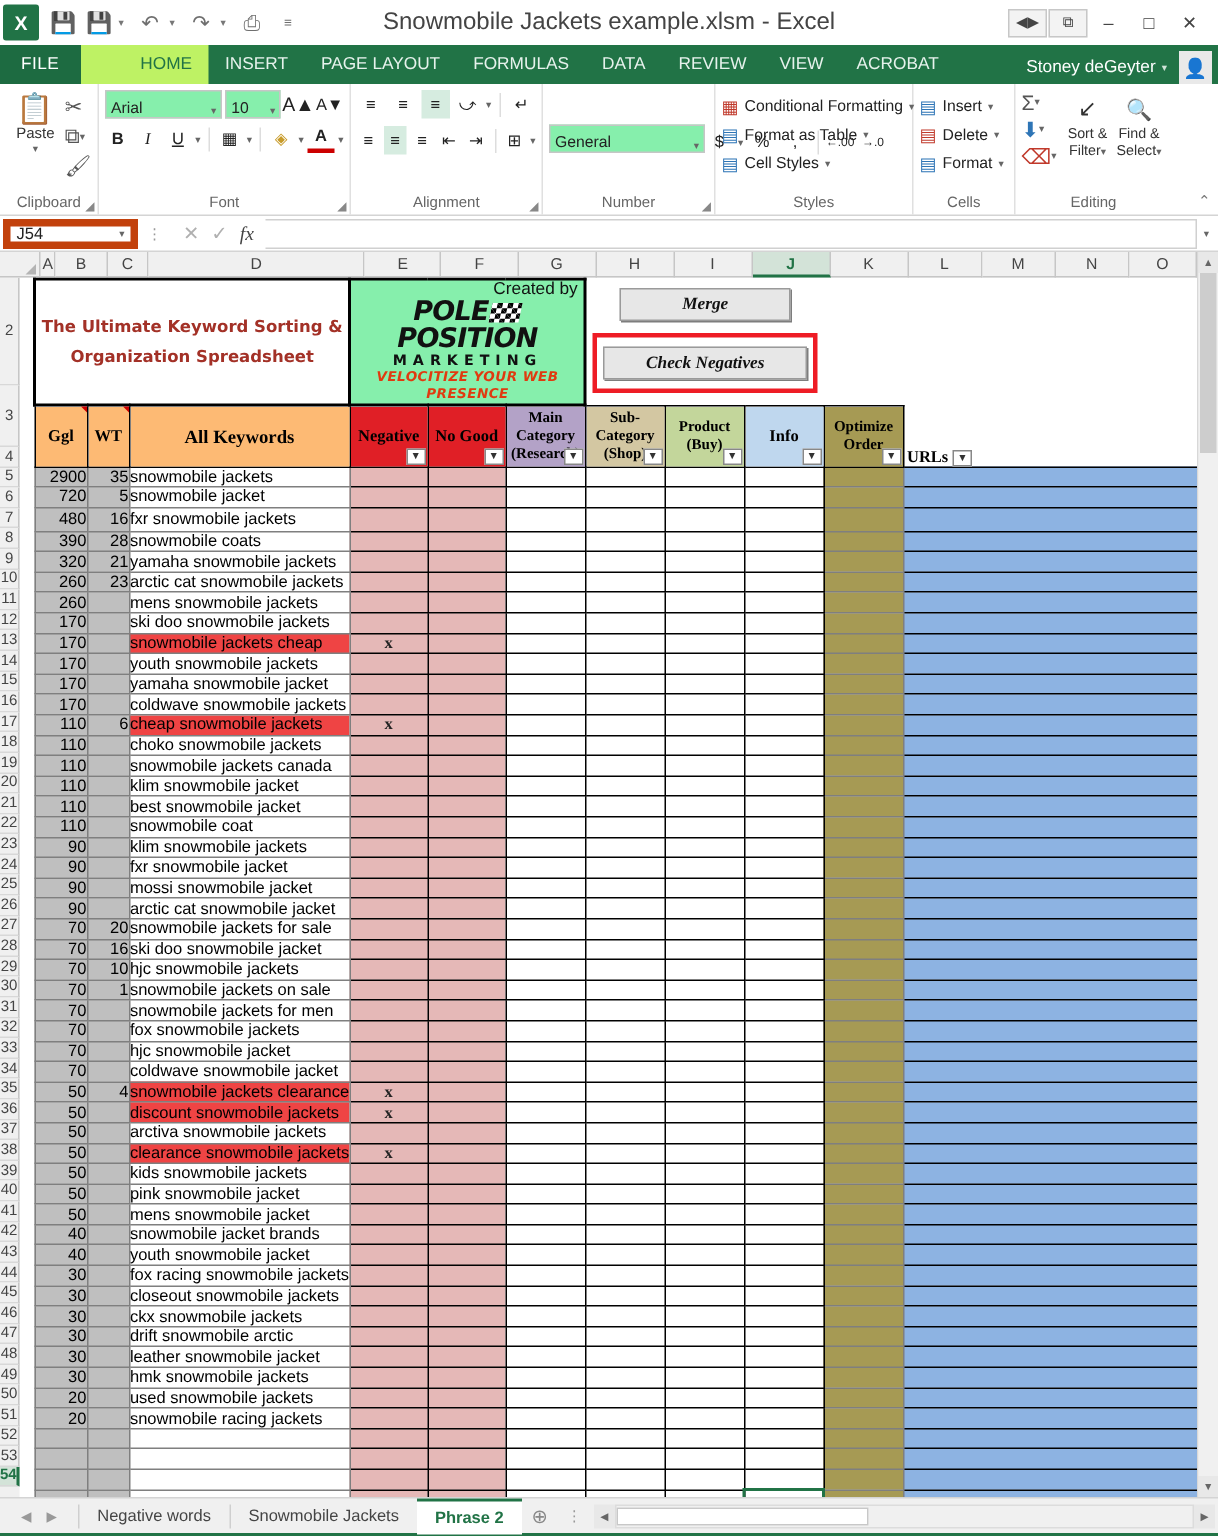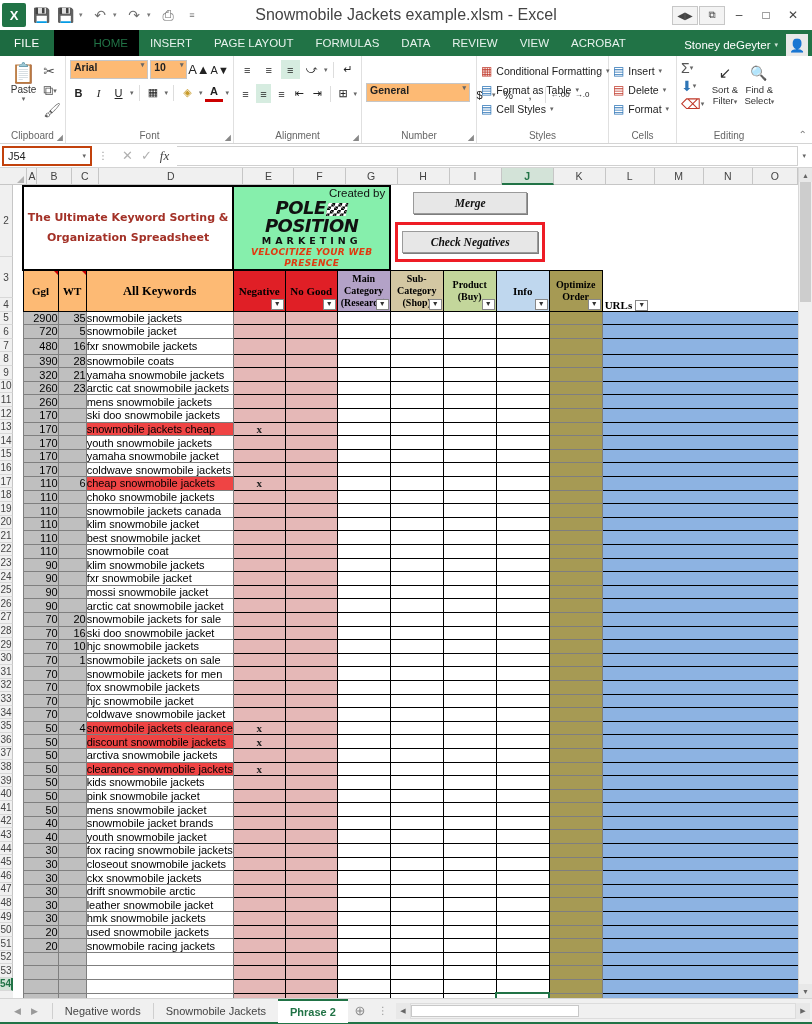--- a/index.html
+++ b/index.html
@@ -58,21 +58,21 @@
   }
   .tab-file {
     background: #1d6b41; color: #fff; height: 26px;
     padding: 0 14px; display: flex; align-items: center;
     font-size: 11.5px; letter-spacing: .3px;
   }
   .tab {
     color: #e6f2ec; height: 26px; padding: 0 11px;
     display: flex; align-items: center; font-size: 11.5px;
   }
-  .tab.active { background: #000000; color: #217346; padding-left: 40px; }
+  .tab.active { background: #bef264; color: #217346; padding-left: 40px; }
   .user-area {
     margin-left: auto; display: flex; align-items: center;
     color: #fff; font-size: 11.5px; padding-right: 4px; gap: 4px;
   }
   .avatar {
     width: 22px; height: 22px; background: #e9e9e9;
     display: flex; align-items: center; justify-content: center;
     color: #777; font-size: 13px; margin-left: 4px;
   }
 
@@ -99,23 +99,23 @@
   }
   .bigbtn {
     display: flex; flex-direction: column; align-items: center;
     width: 44px; font-size: 10px; color: #333; padding-top: 2px;
   }
   .bigicon { font-size: 20px; line-height: 22px; }
   .col2 { display: flex; flex-direction: column; gap: 3px; padding-top: 3px; }
   .smallbtn { display: flex; align-items: center; font-size: 14px; color: #555; }
   .fontrow { display: flex; align-items: center; gap: 2px; margin-bottom: 4px; }
   .combo {
-    border: 1px solid #c6c6c6; background: #fdba74;
-    height: 19px; display: flex; align-items: flex-start;
-    padding: 0 3px; font-size: 10.5px; color: #222; font-weight: bold;
+    border: 1px solid #c6c6c6; background: #86efac;
+    height: 19px; display: flex; align-items: flex-end;
+    padding: 0 3px; font-size: 10.5px; color: #222;
   }
   .combo .cv { flex: 1; white-space: nowrap; overflow: hidden; }
   .combo .ca { font-size: 7px; color: #666; padding-left: 3px; }
   .fmtrow { display: flex; align-items: center; gap: 3px; }
   .fbtn {
     width: 19px; height: 19px; display: flex;
     align-items: center; justify-content: center;
     font-size: 11px; color: #222;
   }
   .fbtn.on { background: #d6ece0; }
@@ -131,21 +131,21 @@
     font-size: 10px; color: #777;
   }
 
   
   .formulabar {
     height: 24px; display: flex; align-items: center;
     background: #fff; border-bottom: 1px solid #d4d4d4;
     padding: 0 2px;
   }
   .namebox {
-    width: 90px; height: 20px; border: 2px solid #c2410c;
+    width: 90px; height: 20px; border: 5px solid #c2410c;
     background: #fff; display: flex; align-items: center;
     padding: 0 4px; font-size: 11px; color: #222;
   }
   .namebox .nv { flex: 1; }
   .fx-btns { display: flex; align-items: center; gap: 8px; padding: 0 8px; }
   .fx-btn { font-size: 13px; color: #b0b0b0; }
   .fx-btn.fx { color: #444; font-style: italic; font-family: "Liberation Serif", serif; }
   .formula-input {
     flex: 1; height: 20px; border: 1px solid #d0d0d0;
     background: #fff; border-left: none;

